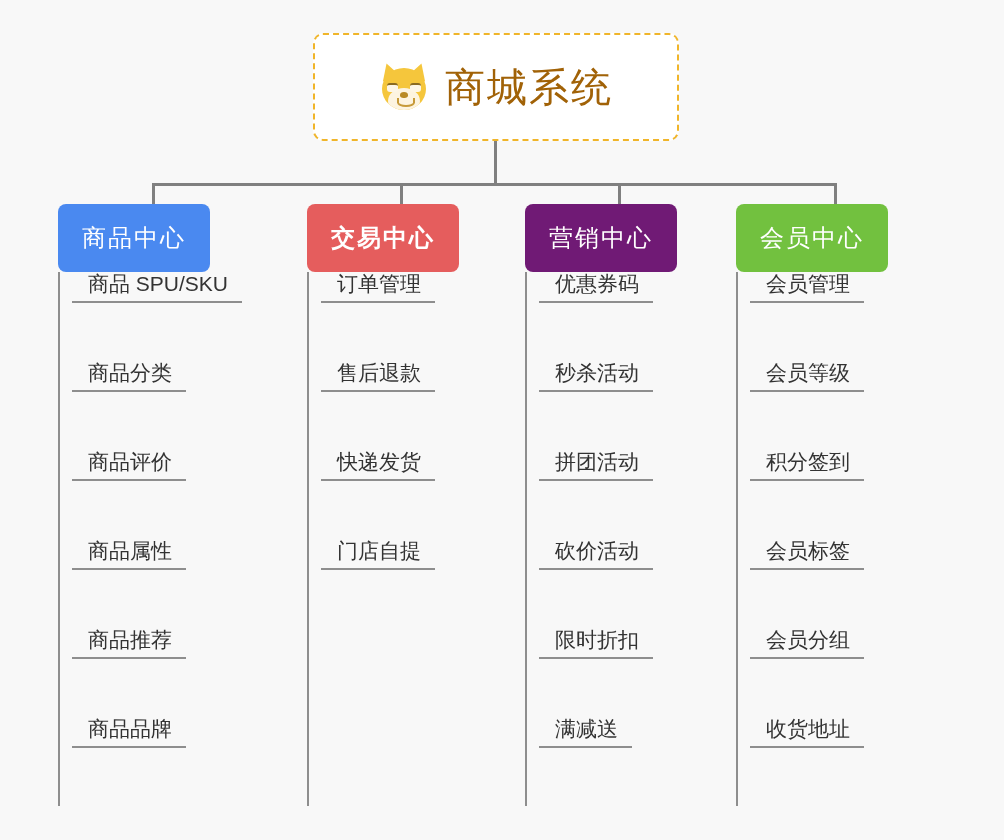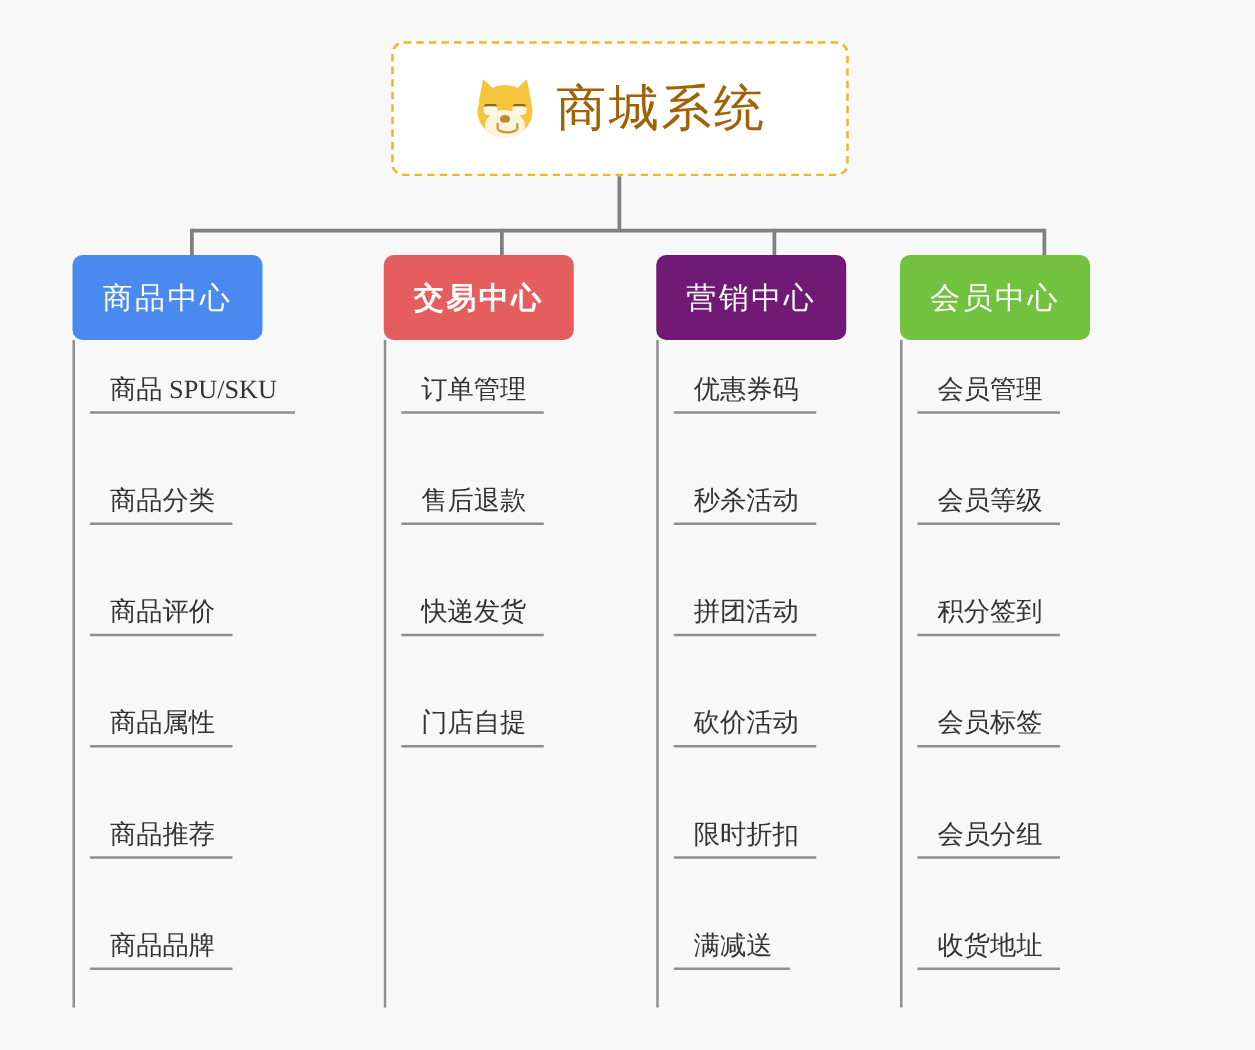--- a/index.html
+++ b/index.html
@@ -151,23 +151,22 @@
     left: 0;
     top: 0;
     width: 2px;
     background: #8e8e8e;
   }
   .item {
     position: relative;
     height: 89px;
     box-sizing: border-box;
     display: flex;
-    align-items: center;
+    align-items: flex-start;
     padding-bottom: 2px;
-    font-family: Liberation Serif, serif;
   }
   .item-label {
     display: inline-block;
     font-size: 21px;
     color: #333333;
     line-height: 1.1;
     padding: 0 14px 6px 16px;
     border-bottom: 2px solid #8e8e8e;
     white-space: nowrap;
   }
@@ -267,21 +266,21 @@
         </div>
       <div class="item">
           <span class="item-label">限时折扣</span>
         </div>
       <div class="item">
           <span class="item-label">满减送</span>
         </div>
     </div>
   </div>
 
-  <div class="column" style="left:720px;">
+  <div class="column" style="left:736px;">
     <div class="cat-box" style="background: rgb(114, 193, 63);">
       <span>会员中心</span>
     </div>
     <div class="col-items">
       <div class="spine" style="height: 534px;"></div>
       <div class="item">
           <span class="item-label">会员管理</span>
         </div>
       <div class="item">
           <span class="item-label">会员等级</span>

